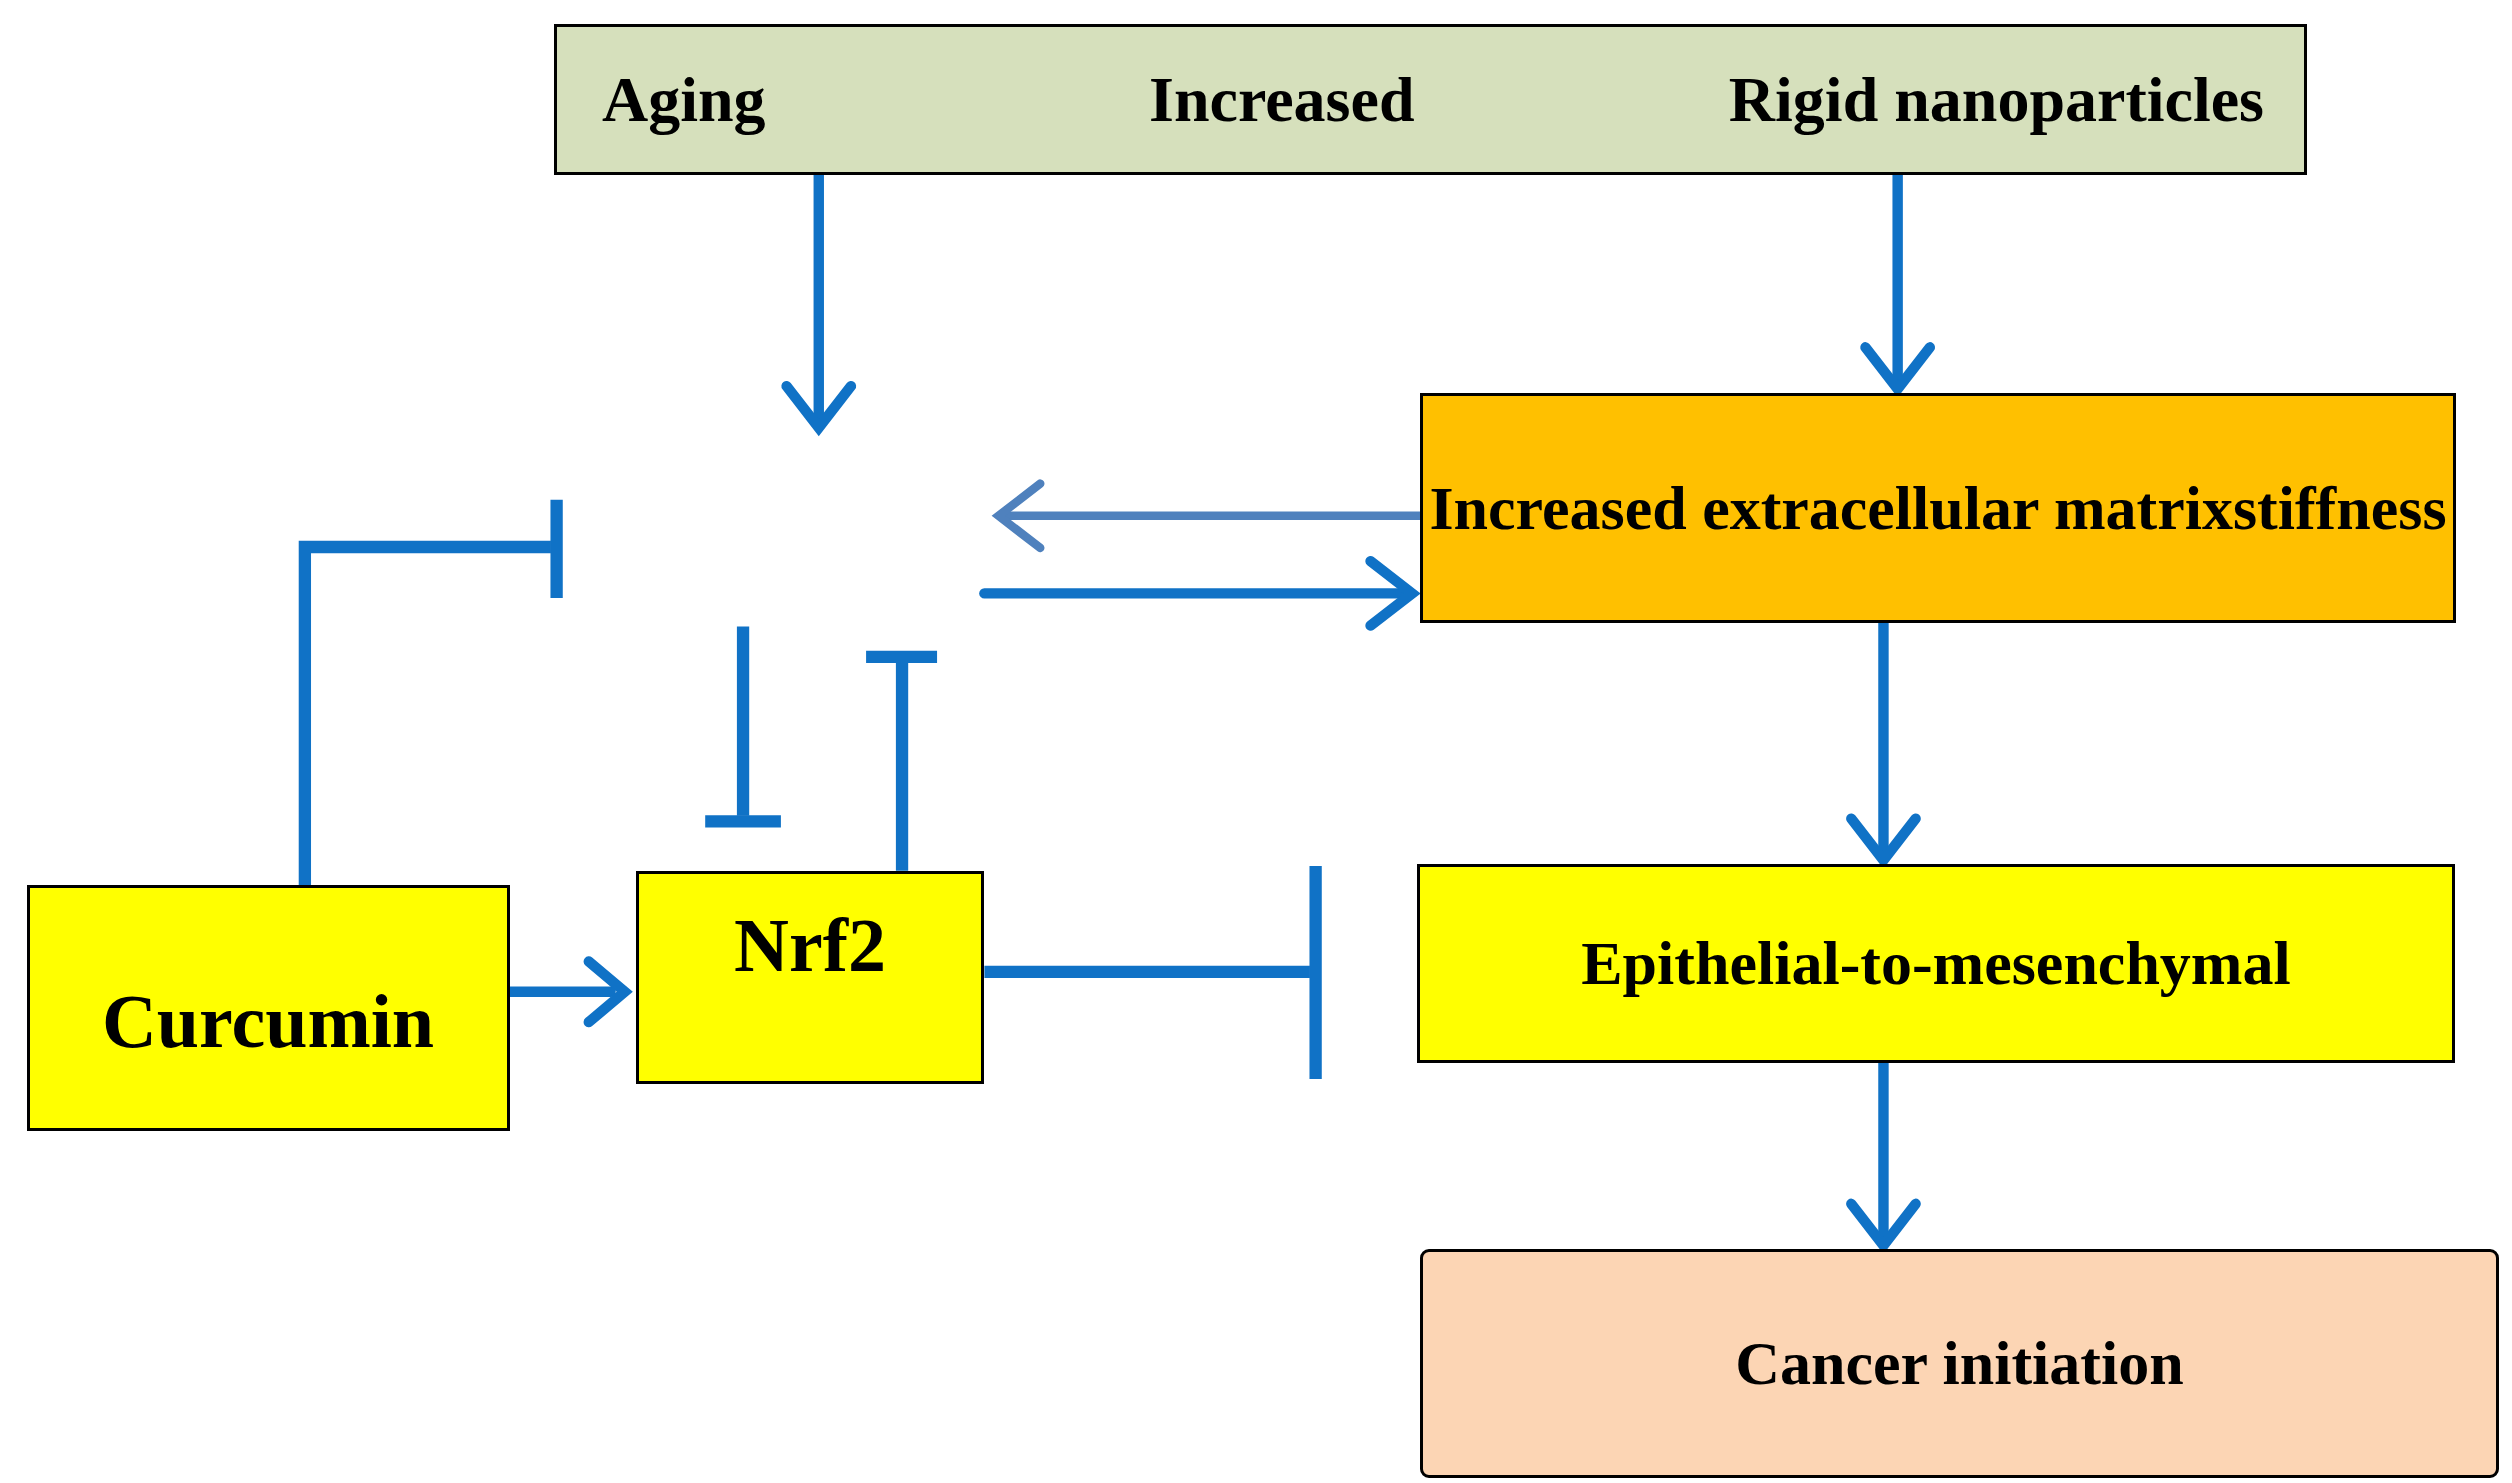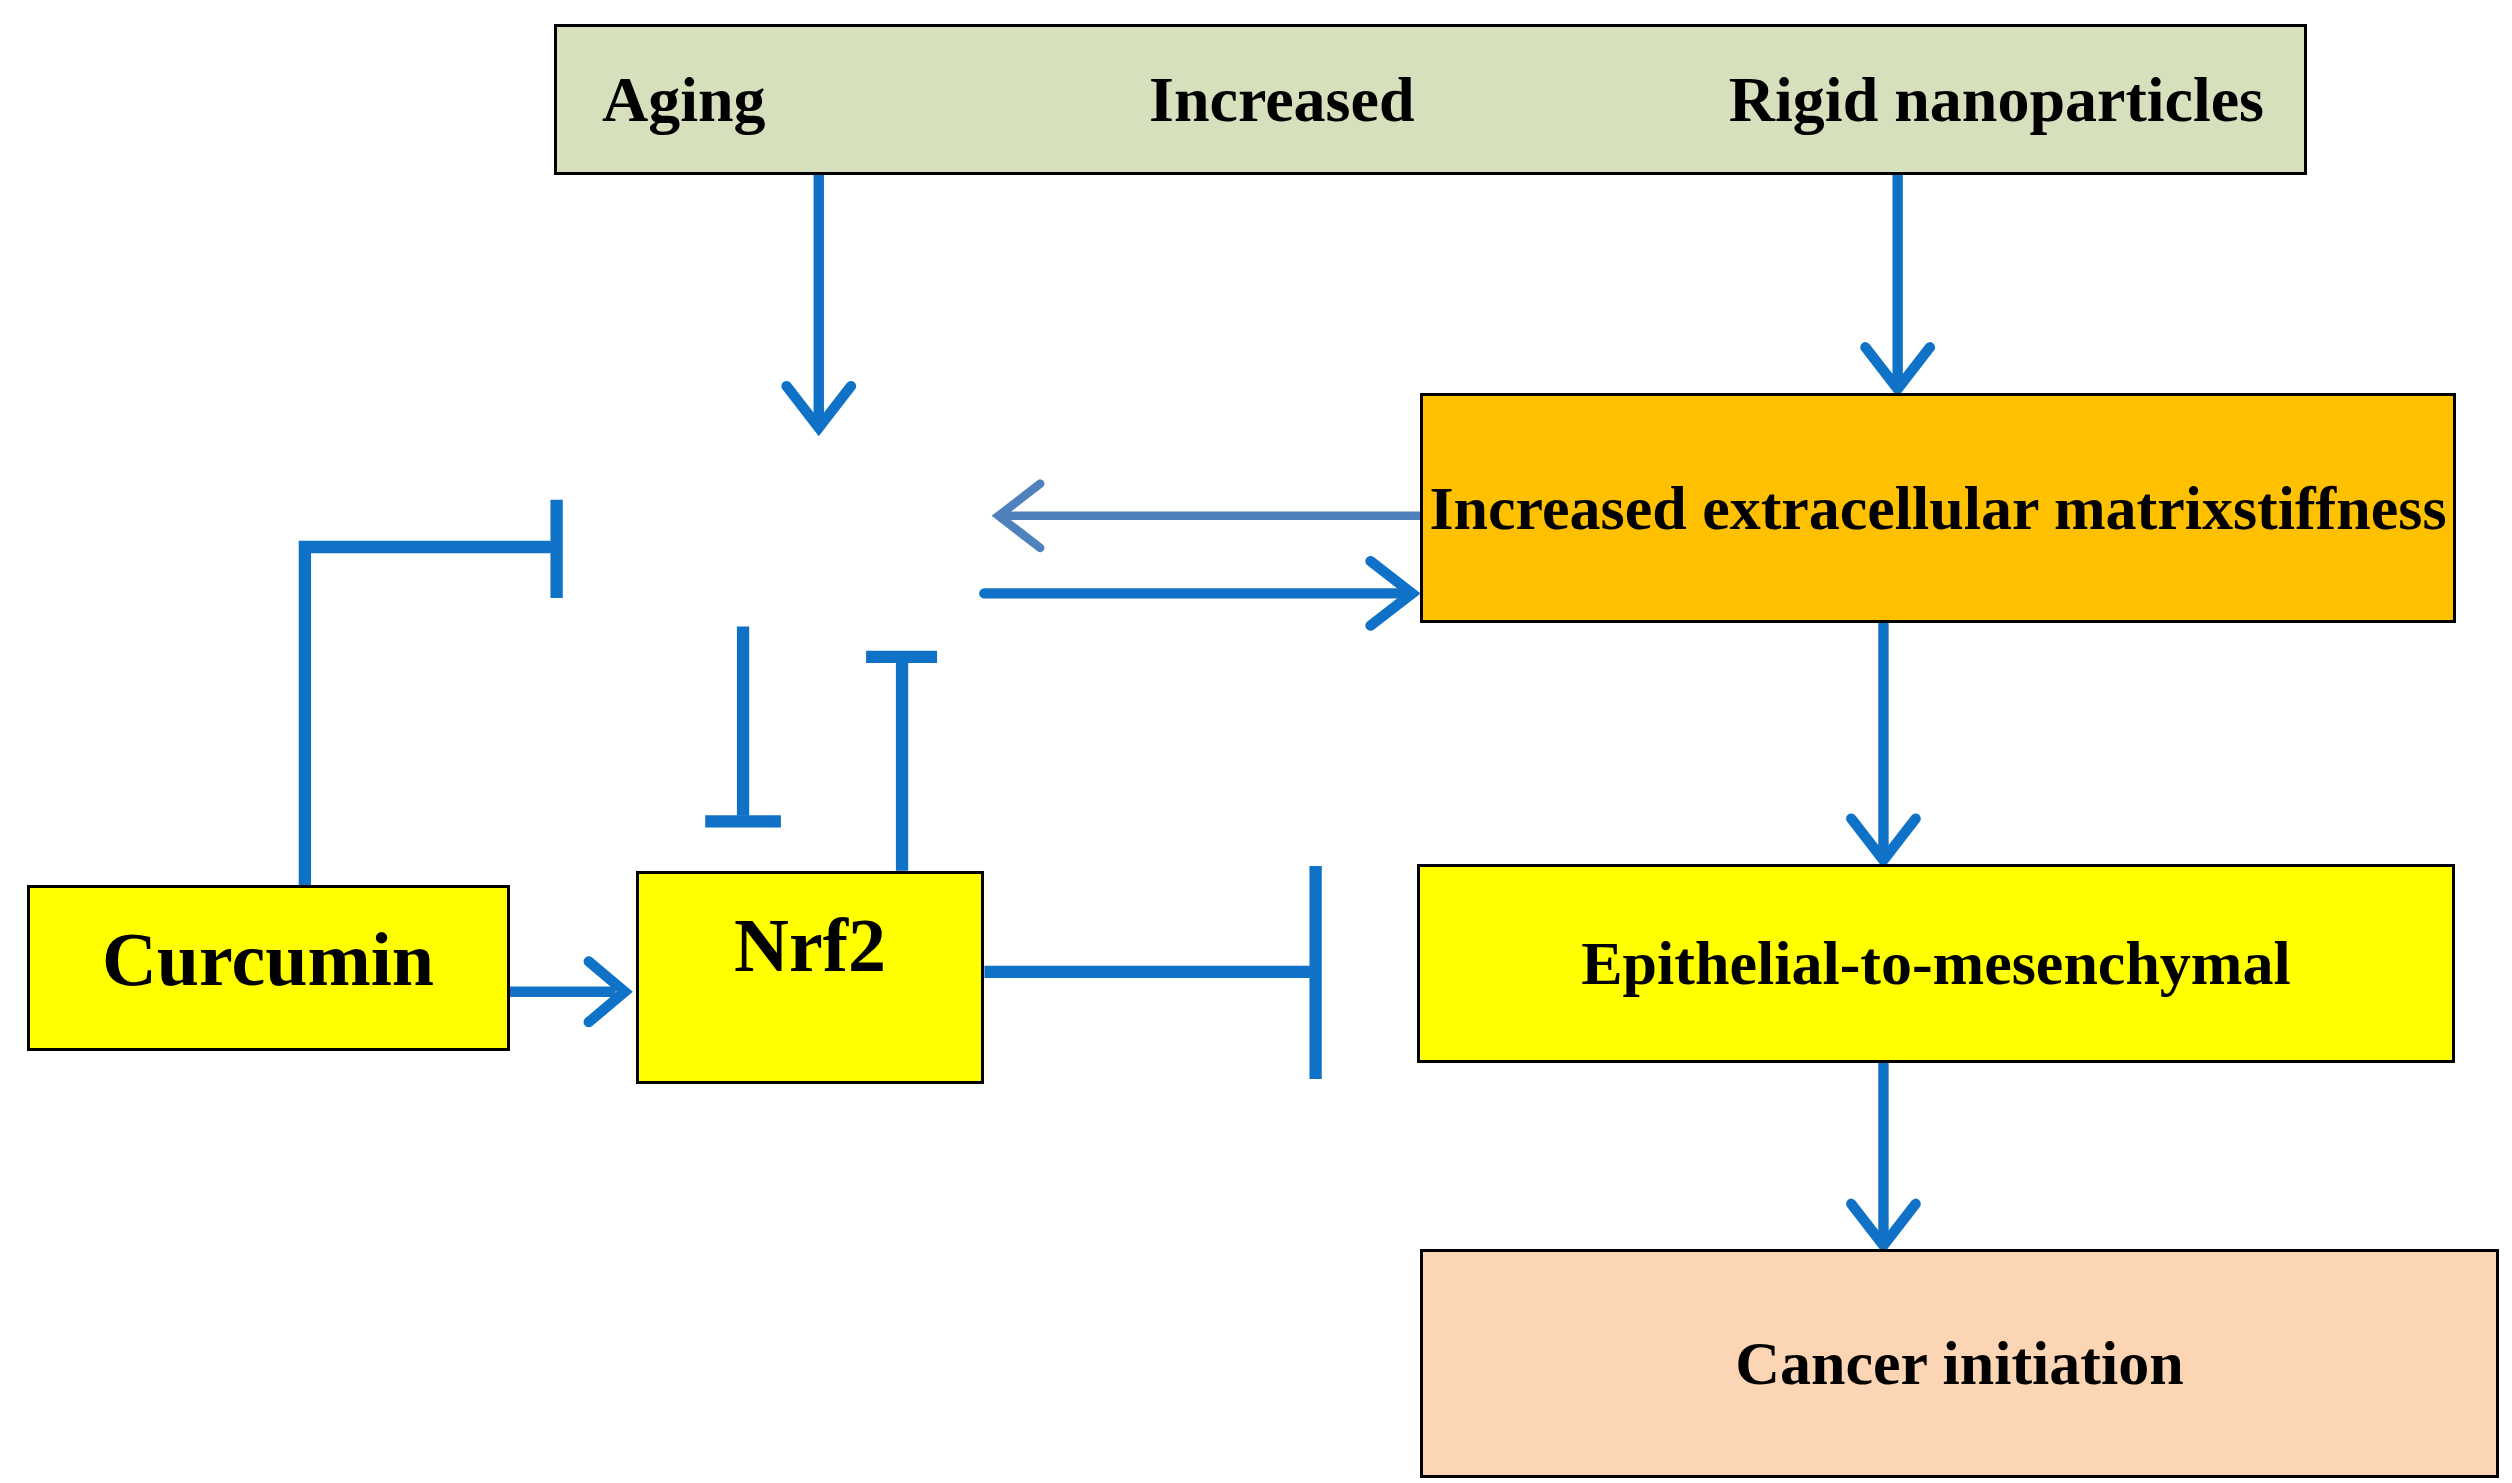--- a/index.html
+++ b/index.html
@@ -26,21 +26,21 @@
     text-align:center;
     line-height:1.15;
   }
   .n-triggers{left:554px;top:24px;width:1753px;height:151px;font-size:64px;text-align:right;}
   .n-triggers span{position:absolute;top:50%;transform:translateY(-50%);white-space:nowrap;}
   .t-aging{left:45px;}
   .t-infection{left:592px;}
   .t-rigid{right:40px;}
   .n-nfkb{left:636px;top:432px;width:348px;height:195px;font-size:76px;align-items:flex-start;padding-top:23px;}
   .n-matrix{left:1420px;top:393px;width:1036px;height:230px;font-size:62px;flex-direction:row;line-height:1.65;}
-  .n-curcumin{left:26.5px;top:885px;width:483px;height:166px;font-size:76px;align-items:flex-start;padding-top:28px;}
+  .n-curcumin{left:26.5px;top:885px;width:483px;height:246px;font-size:76px;align-items:center;padding-top:28px;}
   .n-nrf2{left:636px;top:871px;width:348px;height:213px;font-size:76px;align-items:flex-start;padding-top:28px;}
   .n-emt{left:1417px;top:864px;width:1038px;height:199px;font-size:62px;flex-direction:column;line-height:1.3;}
   .n-cancer{left:1420px;top:1249px;width:1079px;height:229px;font-size:62px;}
   .node span{white-space:nowrap;}
 </style>
 </head>
 <body>
 
 <div class="stage">
 
@@ -120,18 +120,18 @@
   </div>
 
   <div class="node n-nrf2" style="background-color: rgb(255, 255, 0);">
     <span>Nrf2</span>
   </div>
 
   <div class="node n-emt" style="background-color: rgb(255, 255, 0);">
     <span>Epithelial-to-mesenchymal</span>
   </div>
 
-  <div class="node n-cancer" style="background-color: rgb(252, 213, 180);">
+  <div class="node n-cancer" style="background-color: rgb(252, 213, 180); border-radius: 9px;">
     <span>Cancer initiation</span>
   </div>
 
 </div>
 
 
 </body></html>

